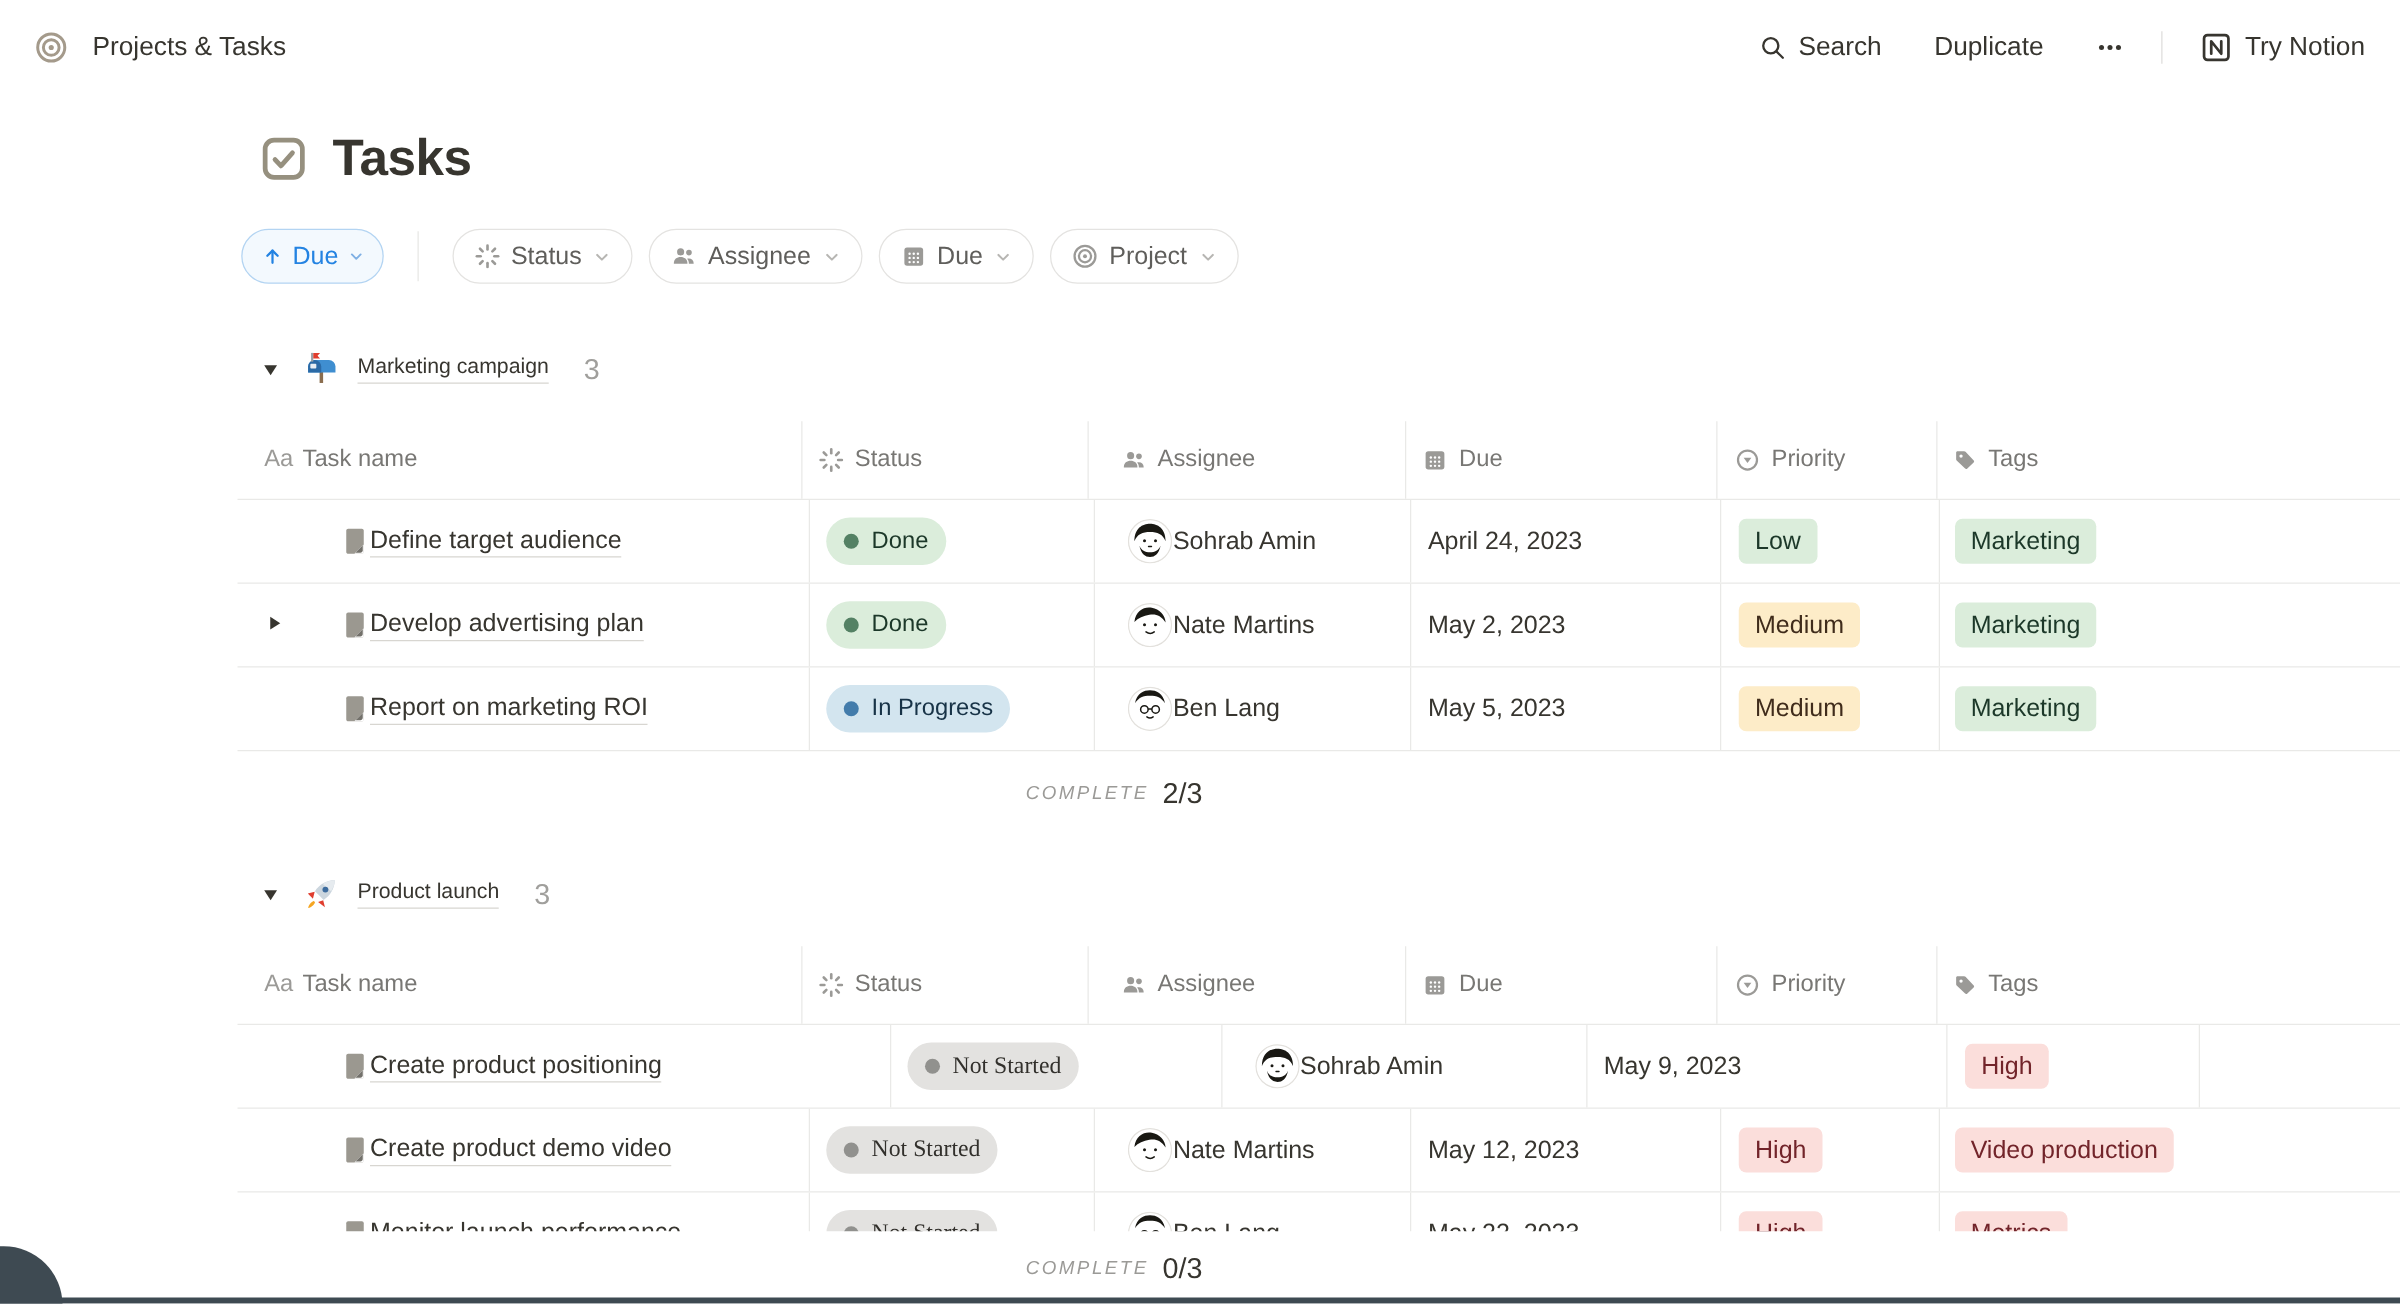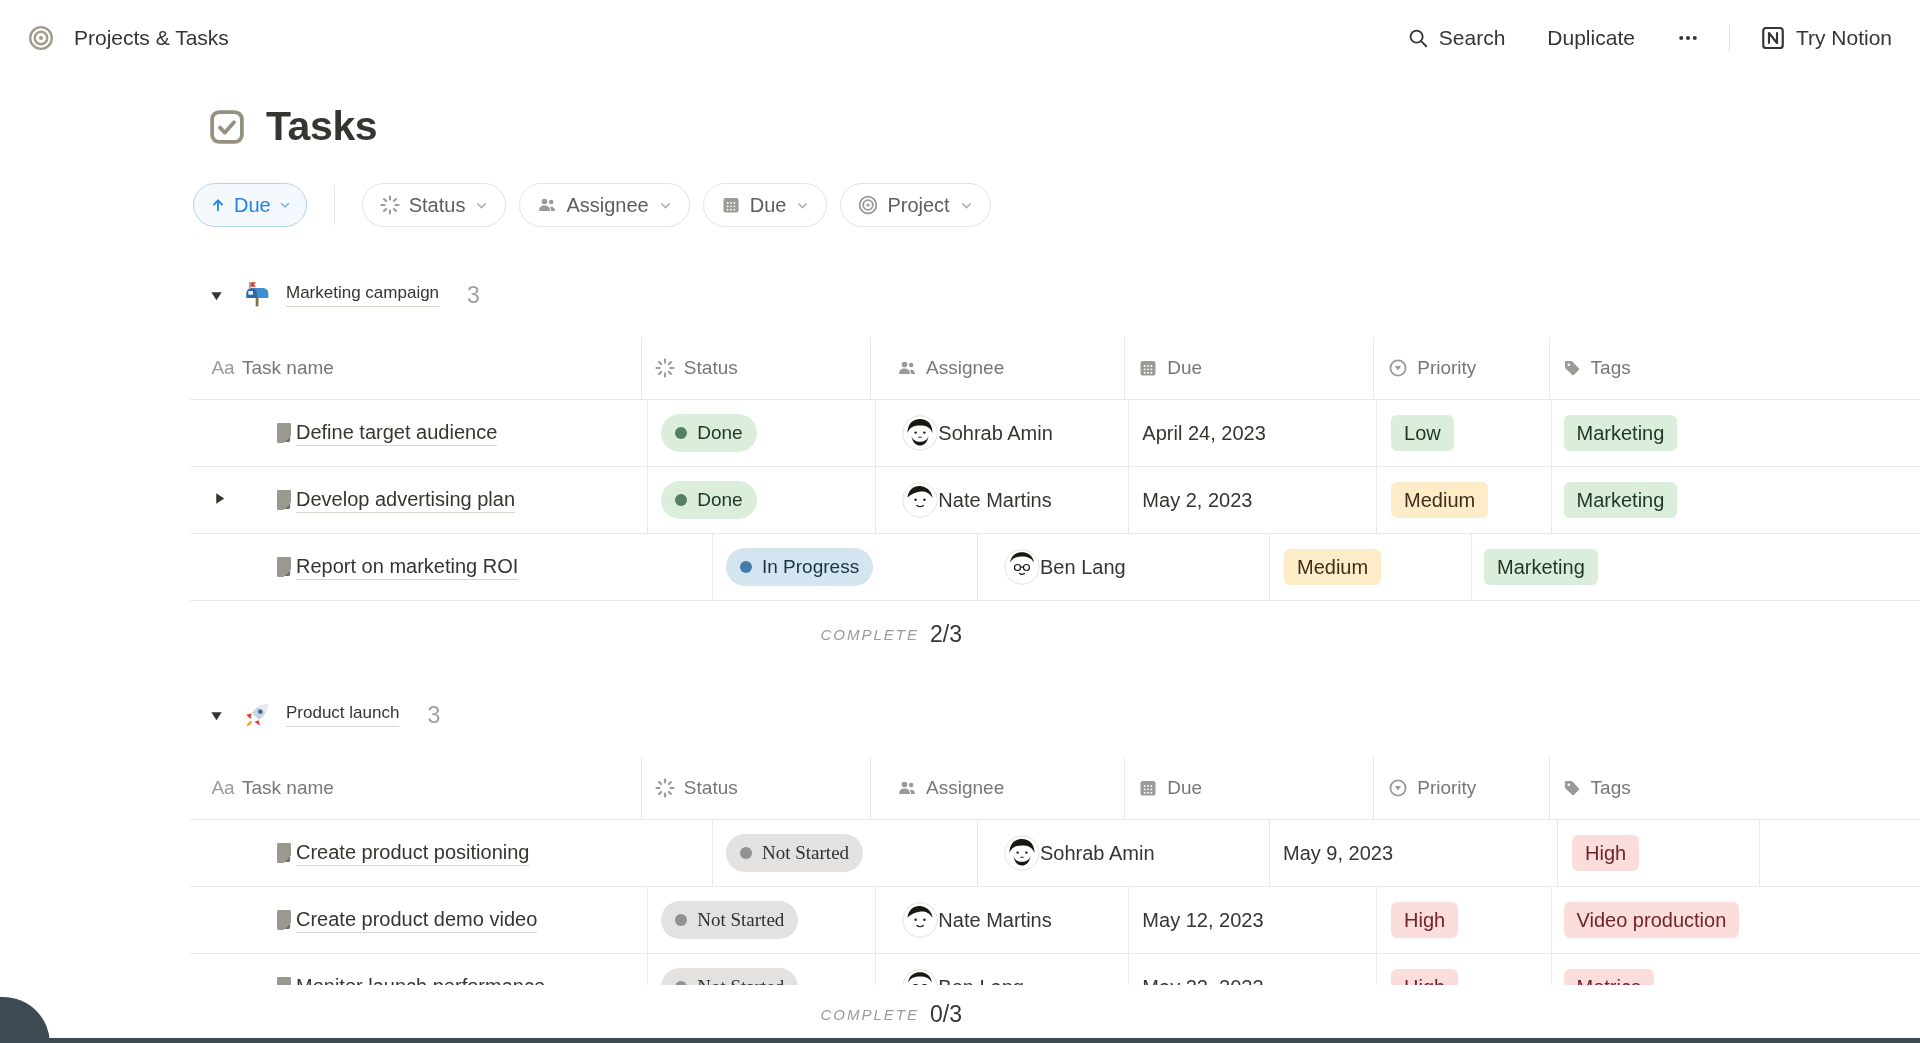--- a/index.html
+++ b/index.html
@@ -460,20 +460,23 @@
                 <circle cx="18" cy="18" r="17.2" fill="#ffffff" stroke="#e3e1dd"></circle>
                 <path d="M6 13.5C7.5 5.5 13 3.2 18 3.2s10.5 2.3 12 10.3c-3-4.6-6.5-6-12-6s-9 1.4-12 6z" fill="#191813"></path>
                 <circle cx="13.5" cy="18.5" r="3" fill="none" stroke="#191813" stroke-width="1.2"></circle>
                 <circle cx="22.5" cy="18.5" r="3" fill="none" stroke="#191813" stroke-width="1.2"></circle>
                 <path d="M16.5 18.2h3" stroke="#191813" stroke-width="1.2"></path>
                 <path d="M15.5 24.5c1.6 1.2 3.4 1.2 5 0" stroke="#191813" stroke-width="1.2" fill="none" stroke-linecap="round"></path>
               </svg>
             </span>
             <span class="assignee-name">Ben Lang</span>
           </div>
+          <div class="cell c4 body">
+            <span>May 5, 2023</span>
+          </div>
           <div class="cell c5">
             <span class="sq-pill sq-yellow">Medium</span>
           </div>
           <div class="cell c6">
             <span class="sq-pill sq-green">Marketing</span>
           </div>
         </div>
         <div class="aggregate">
           <span class="agg-label">COMPLETE</span>
           <span class="agg-value">2/3</span>

